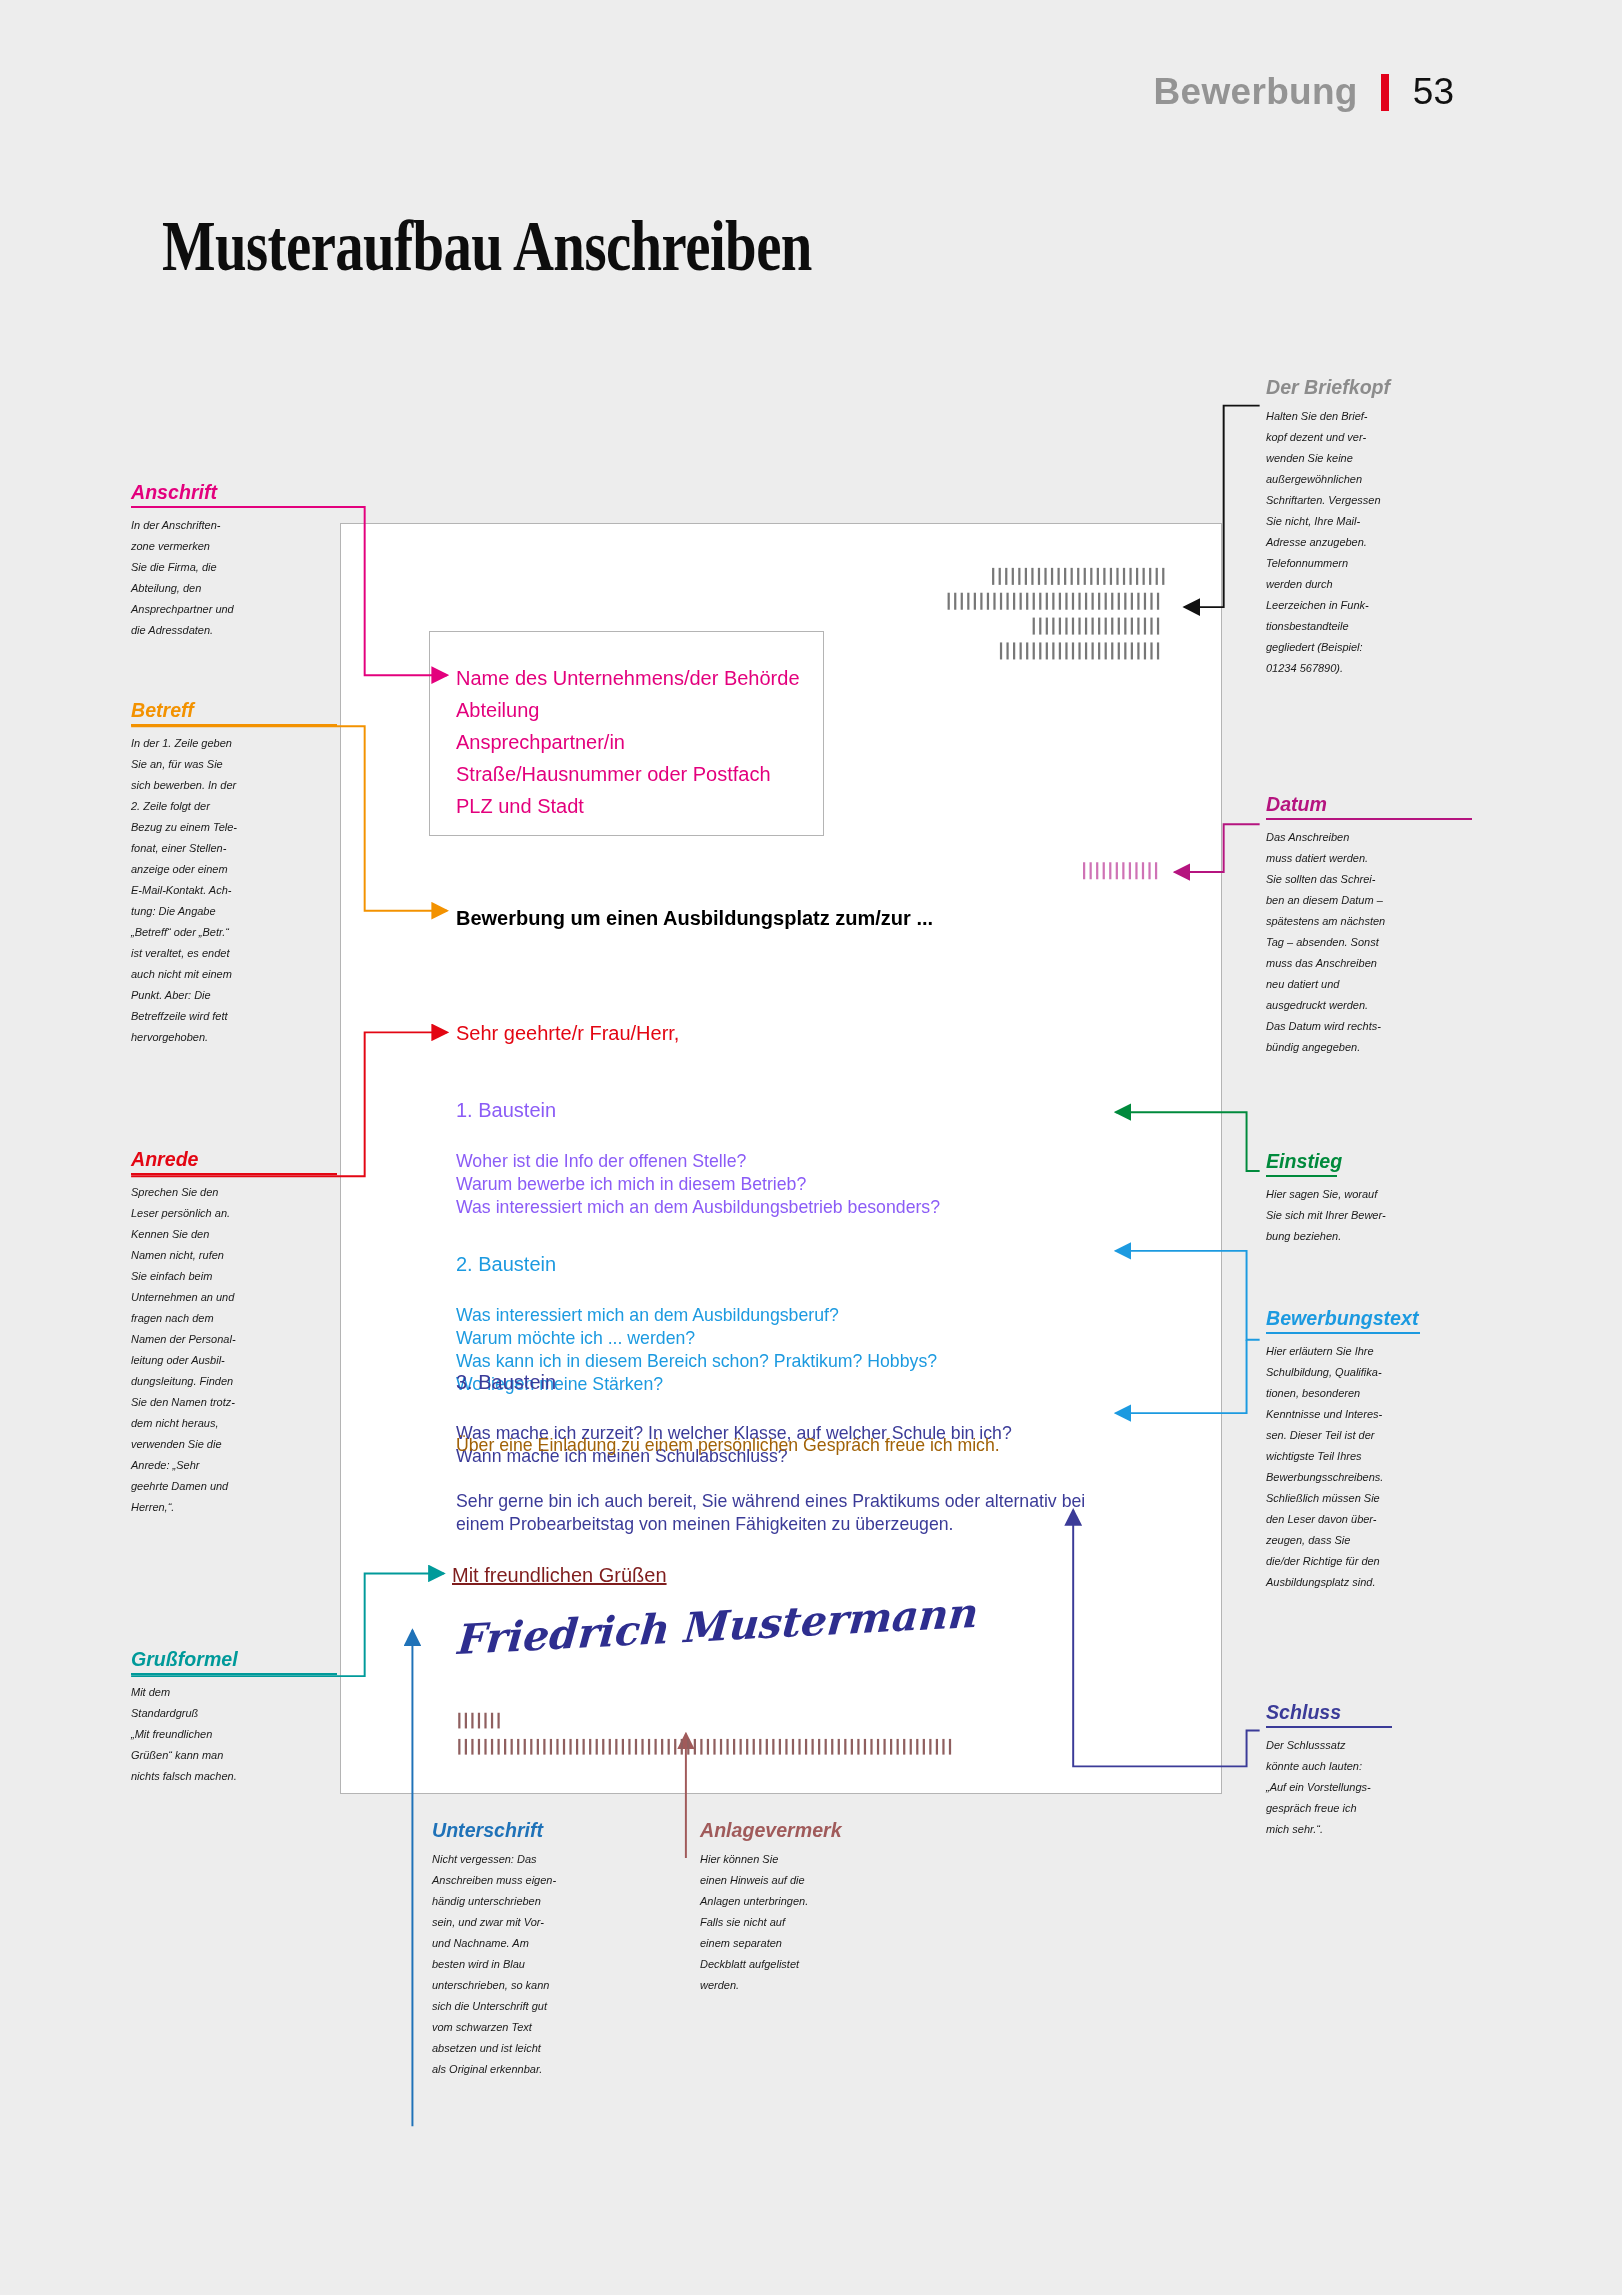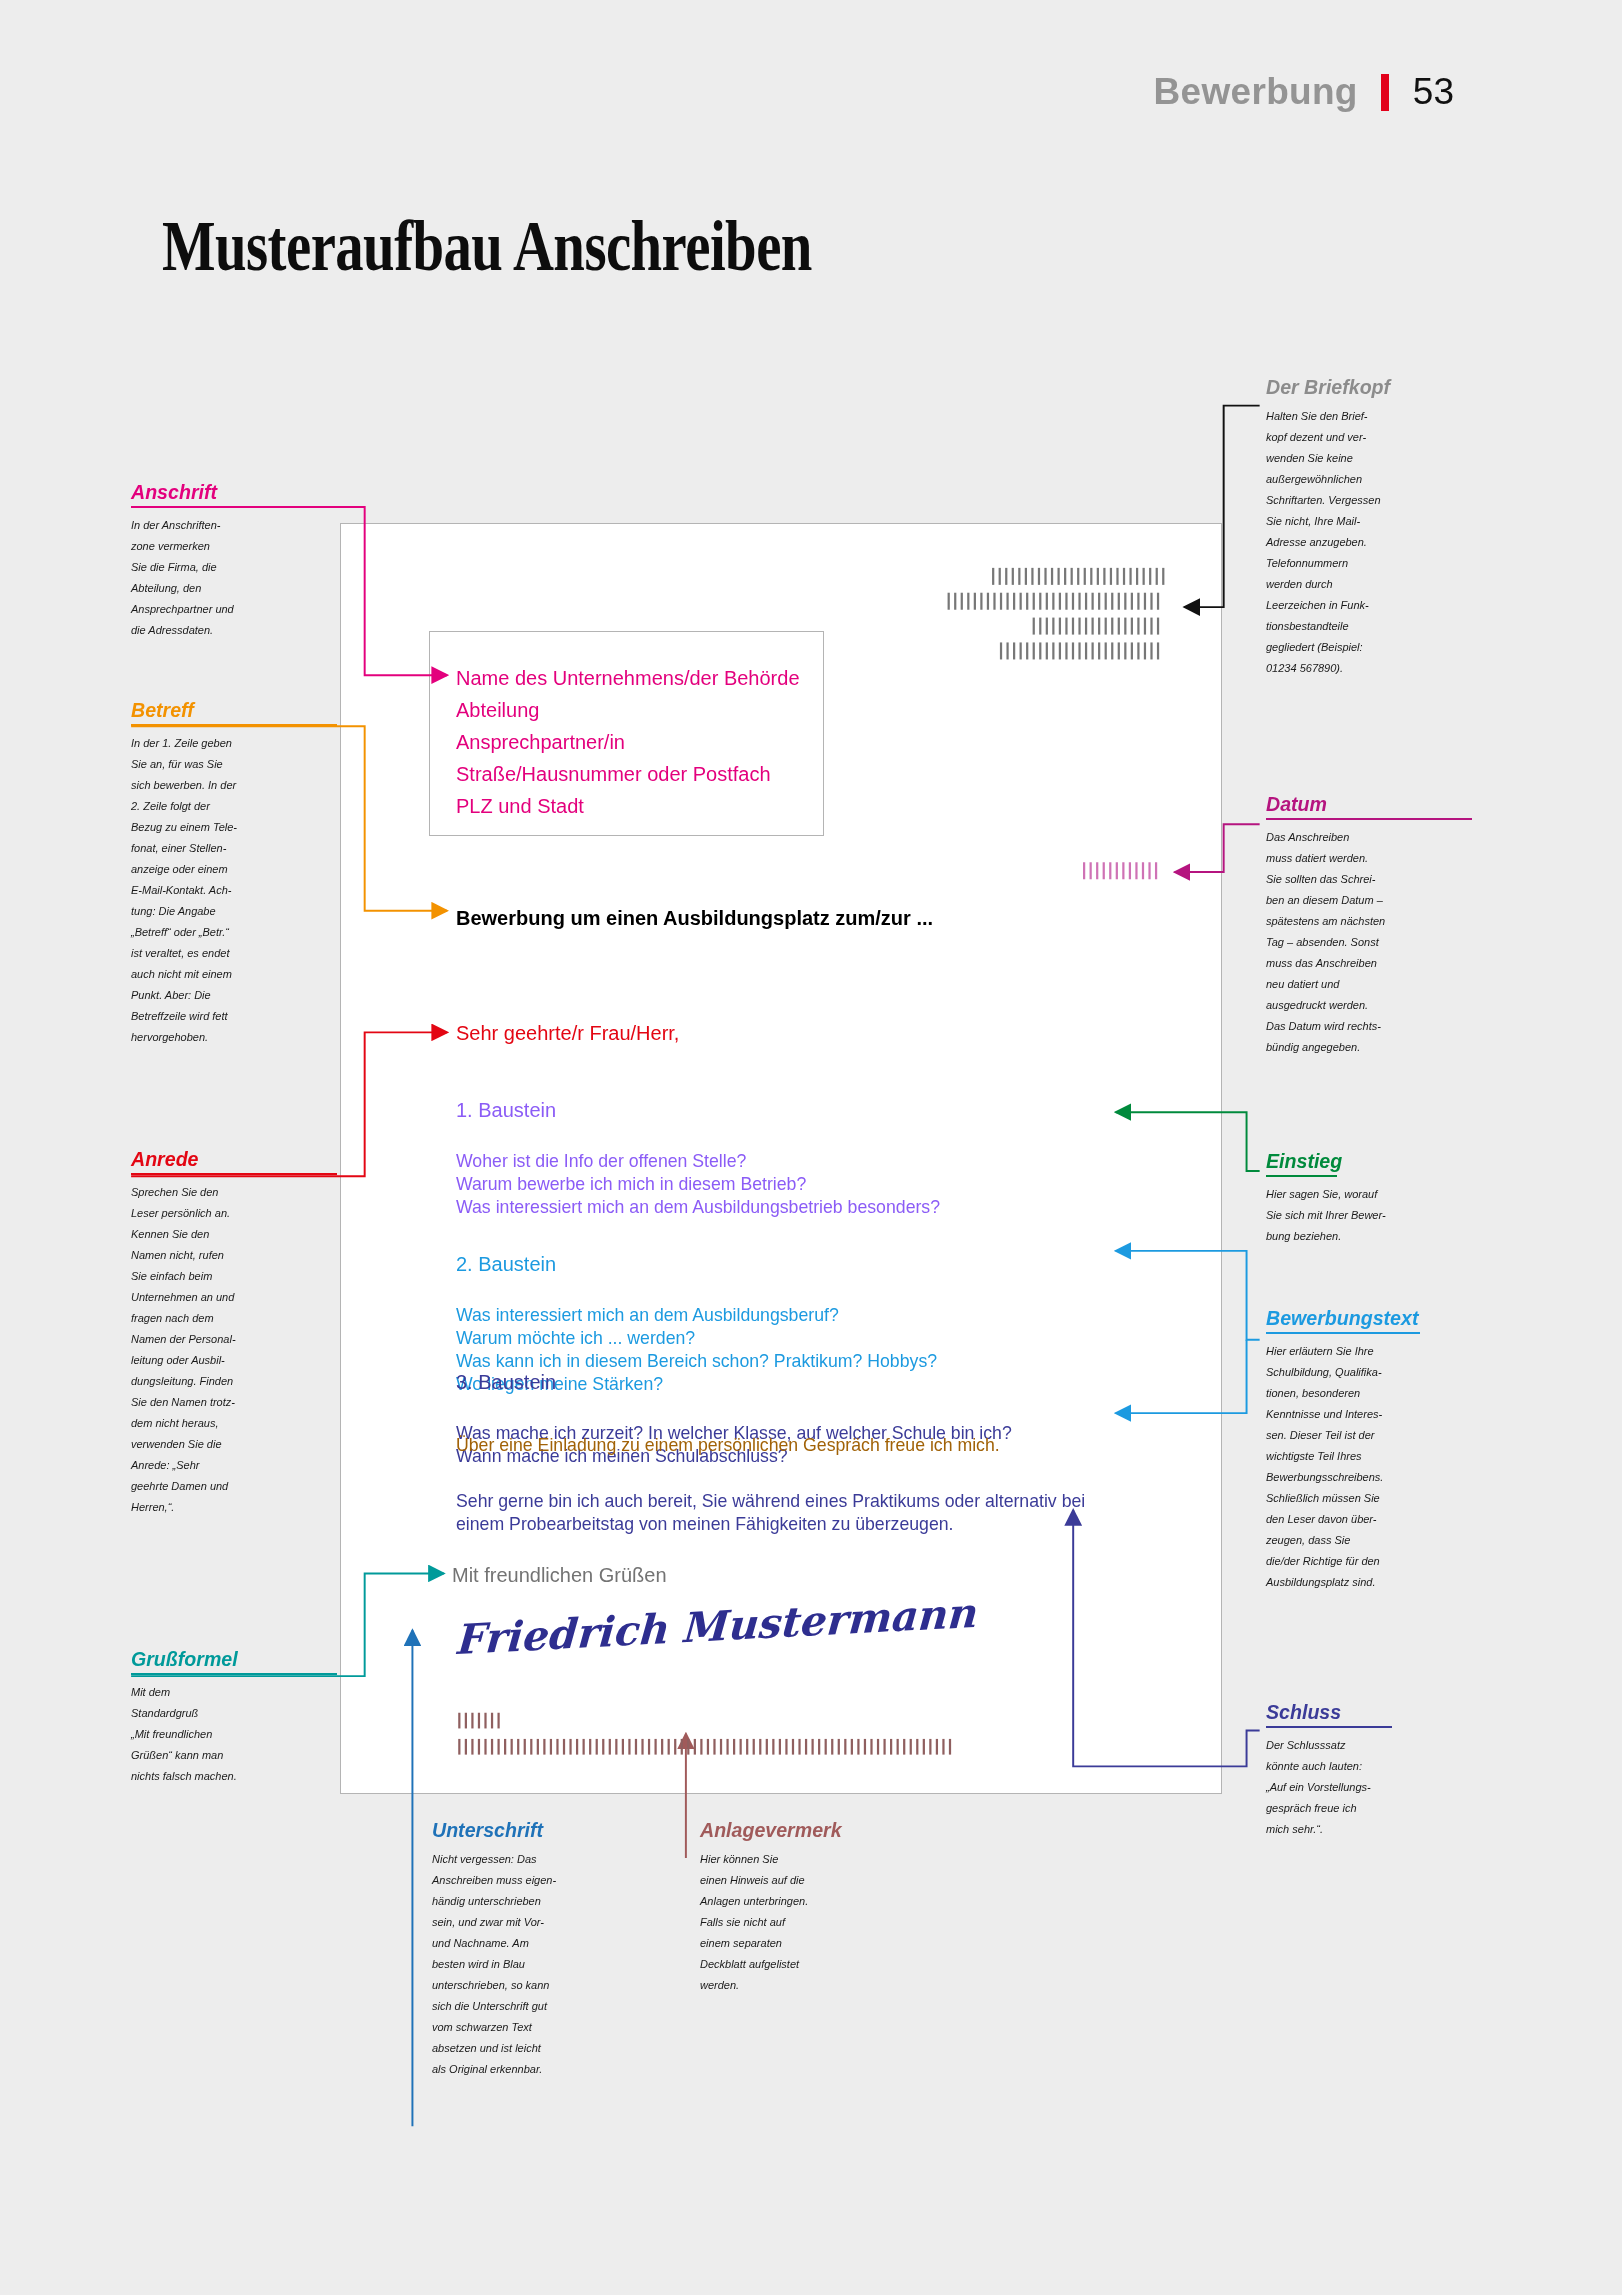--- a/index.html
+++ b/index.html
@@ -31,21 +31,21 @@
   
   .addr-box{position:absolute;left:429px;top:631px;width:393px;height:203px;border:1.3px solid #b4b4b4;background:#fff;}
   .addr-text{position:absolute;left:456px;top:662px;color:#e3007d;font-size:20px;line-height:32px;white-space:pre-line;}
 
   .subject{position:absolute;left:456px;top:900px;color:#000000;font-size:20px;font-weight:bold;white-space:nowrap;margin-top:7px;}
   .salut{position:absolute;left:456px;top:1022px;color:#e30613;font-size:20px;white-space:nowrap;}
 
   .block{position:absolute;font-size:17.7px;line-height:23px;white-space:pre-line;}
   .block .bs-title{font-size:20px;display:block;margin-bottom:5.2px;}
 
-  .greet{position:absolute;left:452px;top:1564px;color:#737373;font-size:20px;white-space:nowrap;}
+  .greet{position:absolute;left:452px;top:1564px;color:#7f1d1d;font-size:20px;white-space:nowrap;text-decoration:underline;}
   .sig{position:absolute;left:458px;top:1616px;color:#2e2e8f;font-size:41px;
        font-family:"DejaVu Serif",serif;font-style:italic;font-weight:bold;
        transform:rotate(-3deg) skewX(-8deg);transform-origin:left center;white-space:nowrap;}
 
   
   .note{position:absolute;width:206px;}
   .note h4{margin:0;font-size:19.6px;font-style:italic;font-weight:bold;line-height:22px;}
   .note .rule{height:2px;margin-top:3.3px;margin-bottom:6.5px;}
   .note p{margin:0;font-size:11px;line-height:21px;font-style:italic;color:#1a1a1a;white-space:pre-line;}
 

